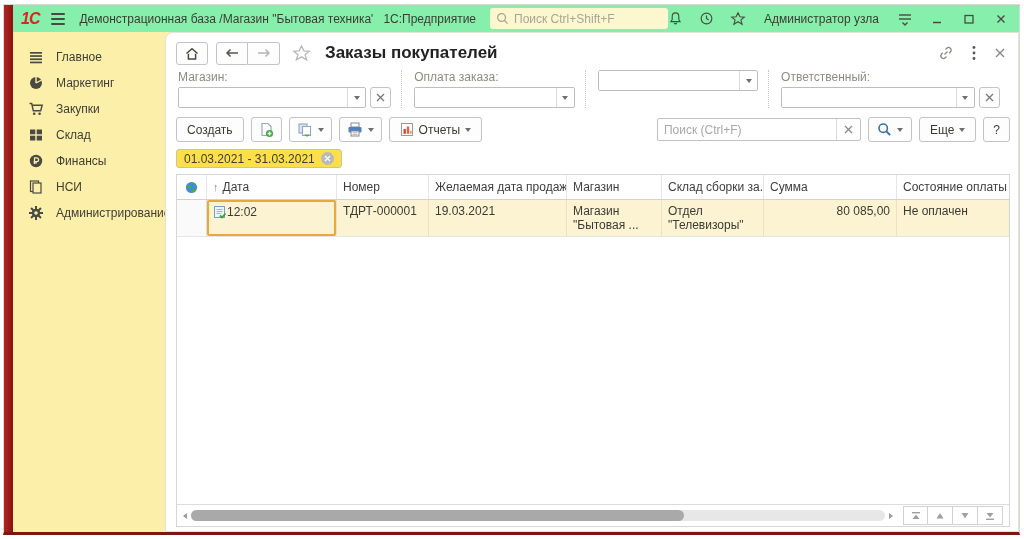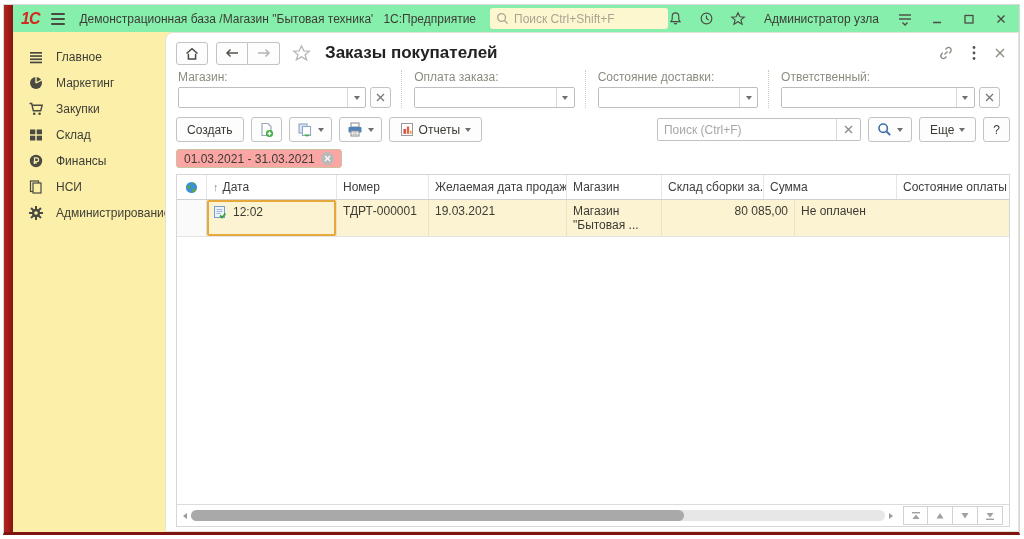--- a/index.html
+++ b/index.html
@@ -56,37 +56,37 @@
   
   .toolbar { display:flex; align-items:center; gap:7px; margin-top:9px; flex:none; }
   .tbtn { height:25px; padding:0 10px; gap:5px; }
   .search-wrap { margin-left:auto; display:flex; align-items:center; height:23px; border:1px solid #c2c2c2; border-radius:2px; background:#fff; }
   .search-wrap input { width:178px; border:none; outline:none; font:inherit; padding:0 6px; }
   .search-wrap input::placeholder { color:#a7a7a7; }
   .sx { width:24px; height:100%; border-left:1px solid #d8d8d8; display:flex; align-items:center; justify-content:center; cursor:pointer; }
 
   
   .tagrow { margin-top:7px; flex:none; }
-  .tag { display:inline-flex; align-items:center; gap:6px; background:#fca5a5; border:1px solid #c9c4a0; border-radius:3px; height:19px; padding:0 7px; color:#3c3c34; cursor:pointer; }
+  .tag { display:inline-flex; align-items:center; gap:6px; background:#fde047; border:1px solid #c9c4a0; border-radius:3px; height:19px; padding:0 7px; color:#3c3c34; cursor:pointer; }
   .tag-x { width:13px; height:13px; border-radius:50%; background:#b9b9b9; display:inline-flex; align-items:center; justify-content:center; cursor:pointer; }
 
   
   .tablebox { margin-top:6px; flex:1; min-height:0; border:1px solid #d6d6d6; display:flex; flex-direction:column; }
   .thead { display:flex; height:25px; border-bottom:1px solid #d0d0d0; flex:none; }
   .th { display:flex; align-items:center; gap:4px; padding:0 6px; border-right:1px solid #e6e6e6; color:#3e3e3e; white-space:nowrap; overflow:hidden; cursor:pointer; }
   .th:last-child, .td:last-child { border-right:none; }
   .c0 { width:30px; flex:none; justify-content:center; }
   .c1 { width:130px; flex:none; } .c2 { width:92px; flex:none; } .c3 { width:138px; flex:none; }
   .c4 { width:95px; flex:none; } .c5 { width:102px; flex:none; } .c6 { width:133px; flex:none; }
   .c7 { flex:1; min-width:0; }
   .sort { color:#8a8a82; font-size:11px; }
   .trow { display:flex; height:37px; background:#fcf3d2; border-bottom:1px solid #e4e4e4; flex:none; cursor:pointer; }
   .td { padding:4px 6px; border-right:1px solid #e9e2c6; overflow:hidden; white-space:pre-line; line-height:14px; }
   .td.c0 { background:#fafafa; border-right:1px solid #e0e0e0; }
-  .td.sel { box-shadow:inset 0 0 0 2px #e8a93c; border-radius:2px; display:flex; align-items:flex-start; gap:6px; padding-top:5px; }
+  .td.sel { box-shadow:inset 0 0 0 2px #e8a93c; border-radius:2px; display:flex; align-items:flex-start; gap:0; padding-top:5px; }
   .td.num { text-align:right; }
   .tfill { flex:1; background:#fff; }
   .tfoot { height:22px; border-top:1px solid #dcdcdc; display:flex; align-items:center; padding:0 6px; flex:none; }
   .harrow { width:0; height:0; border-top:3.5px solid transparent; border-bottom:3.5px solid transparent; flex:none; cursor:pointer; }
   .ha-l { border-right:4px solid #9a9a9a; margin-right:4px; }
   .ha-r { border-left:4px solid #9a9a9a; margin-left:4px; }
   .track { flex:1; height:11px; background:#e7e7e7; border-radius:6px; position:relative; cursor:pointer; }
   .thumb { position:absolute; left:0; top:0; bottom:0; width:71%; background:#a9a9a9; border-radius:6px; cursor:grab; }
   .navbtns { display:flex; margin-left:10px; }
   .nbtn { width:25px; height:19px; background:#fff; border:1px solid #d2d2d2; border-left:none; display:flex; align-items:center; justify-content:center; cursor:pointer; }
@@ -292,21 +292,20 @@
           <span class="fctrl">
             <span class="combo">
               <input style="">
               <span class="dd">
                   <i class="caret"></i>
                 </span>
             </span>
           </span>
         </div>
         <div class="fgroup f3">
-          <label class="flabel">Состояние доставки:</label>
           <span class="fctrl">
             <span class="combo">
               <input style="">
               <span class="dd">
                   <i class="caret"></i>
                 </span>
             </span>
           </span>
         </div>
         <div class="fgroup f4">
@@ -442,20 +441,22 @@
                 <rect x="1.5" y="1.5" width="10" height="11" fill="#eef4fc" stroke="#7a9bd0" stroke-width="1"></rect>
                 <path d="M3.5 4.5h6M3.5 6.5h6M3.5 8.5h4" stroke="#9ab4dd" stroke-width="1"></path>
                 <path d="M7 10.5l2 2 3.5-4" fill="none" stroke="#3aa33a" stroke-width="1.8"></path>
               </svg>
             <span>12:02</span>
           </span>
           <span class="td c2">ТДРТ-000001</span>
           <span class="td c3">19.03.2021</span>
           <span class="td c4">Магазин
 "Бытовая ...</span>
+          <span class="td c5">Отдел
+"Телевизоры"</span>
           <span class="td c6 num">80 085,00</span>
           <span class="td c7">Не оплачен</span>
         </div>
 
         <div class="tfill"></div>
 
         <div class="tfoot">
           <i class="harrow ha-l"></i>
           <span class="track">
               <span class="thumb"></span>

